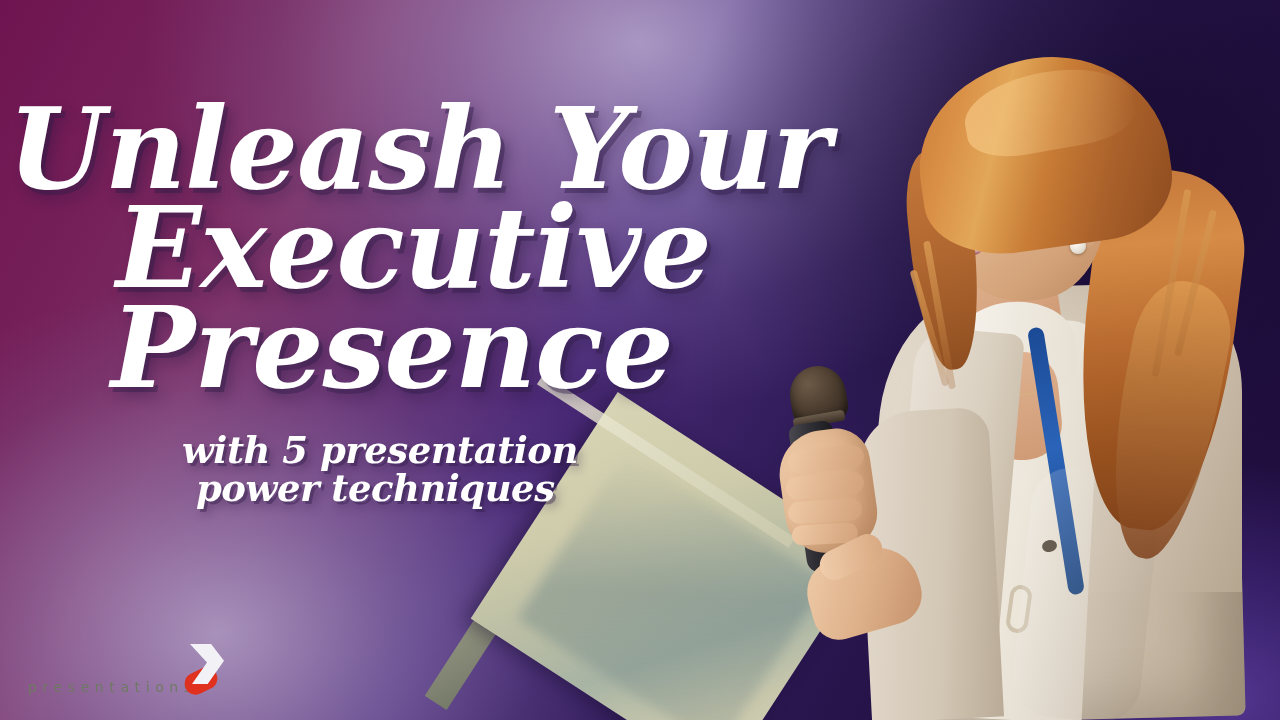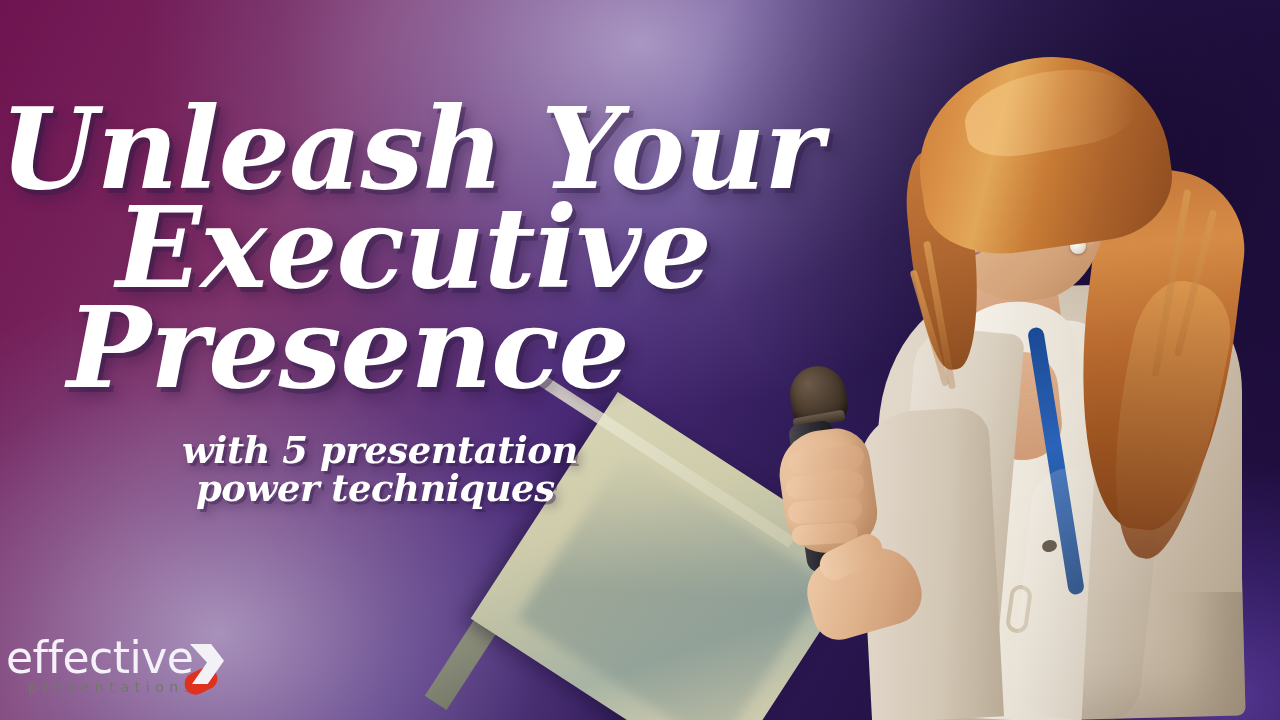--- a/index.html
+++ b/index.html
@@ -338,27 +338,27 @@
     font-family:"DejaVu Serif", serif;
     font-weight:bold; font-style:italic;
     color:#ffffff;
     line-height:0.94;
     letter-spacing:-1px;
     text-shadow:
        4px 5px 0 rgba(48,28,72,0.42),
        7px 9px 14px rgba(38,20,60,0.38);
   }
   .hl-1 {
-    font-size:112px; white-space:nowrap;
+    font-size:112px; white-space:nowrap;margin-left:8px;
   }
   .hl-2 {
     font-size:112px; padding-left:116px; white-space:nowrap; margin-top:-6px;
   }
   .hl-3 {
-    font-size:112px; padding-left:67px; white-space:nowrap; margin-top:-6px;
+    font-size:112px; padding-left:67px; white-space:nowrap; margin-top:-6px;margin-left:44px;
   }
 
   .subline {
     position:absolute; left:0; top:432px; width:760px; z-index:20;
     font-family:"DejaVu Serif", serif;
     font-weight:bold; font-style:italic;
     color:#ffffff; line-height:1.02;
     font-size:37px; letter-spacing:-0.5px;
     text-shadow:
        3px 3px 0 rgba(48,28,72,0.40),
@@ -474,21 +474,20 @@
     <div class="hl-2">Executive</div>
     <div class="hl-3">Presence</div>
   </div>
 
   <div class="subline">
     <div class="sub-1">with 5 presentation</div>
     <div class="sub-2">power techniques</div>
   </div>
 
   <div class="logo">
-    <div class="logo-word">effective</div>
     <div class="logo-sub">presentations</div>
     <div class="logo-mark">
       <div class="mark-red"></div>
       <div class="mark-chevron"></div>
     </div>
   </div>
 
 </div>
 
 </body></html>

